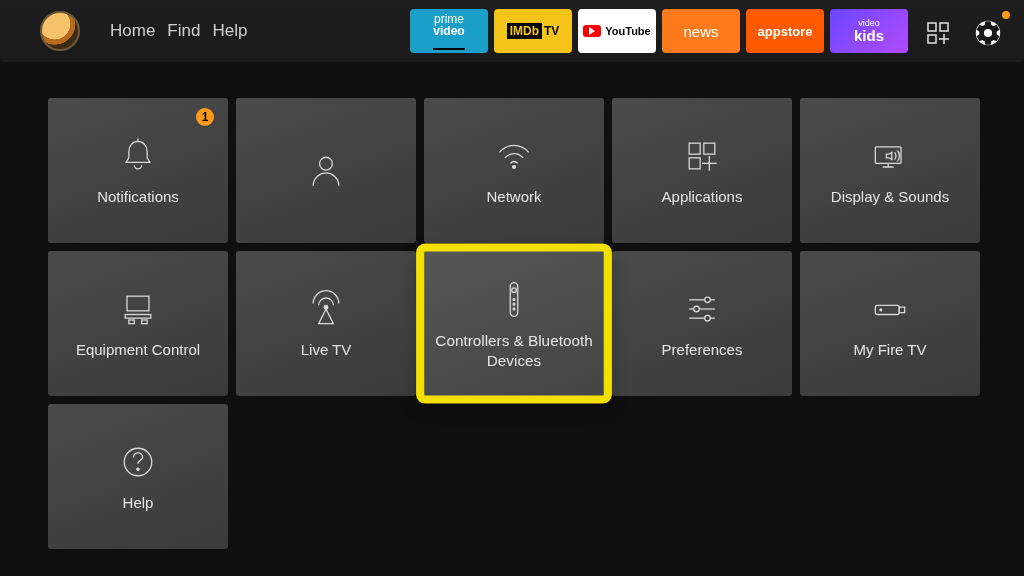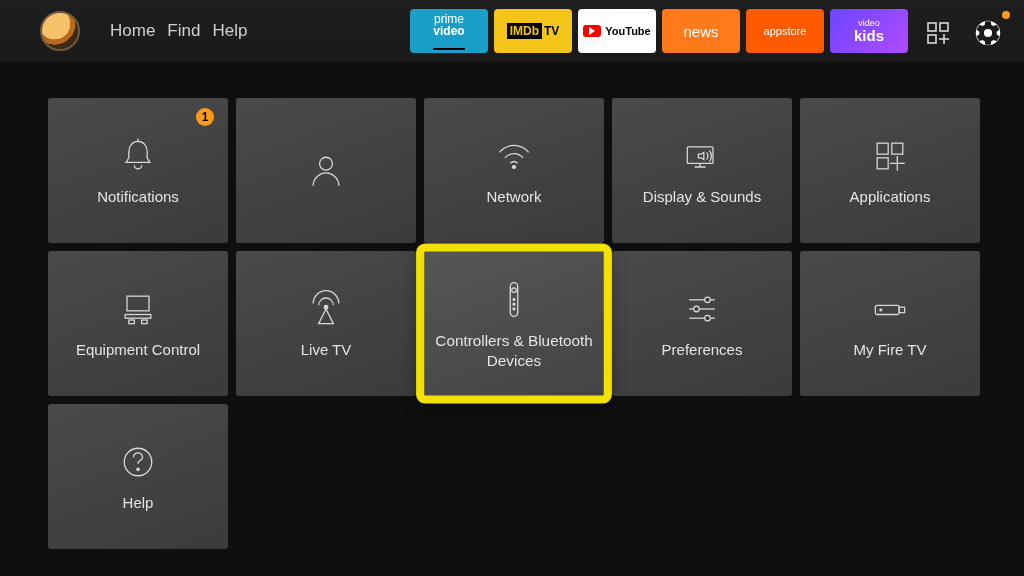--- a/index.html
+++ b/index.html
@@ -42,21 +42,21 @@
   }
   .app-tile.pv   { background: #1aa0c8; flex-direction: column; line-height: 1; }
   .app-tile.pv .pv1 { font-size: 12px; font-weight: 400; }
   .app-tile.pv .pv2 { font-size: 12px; font-weight: 700; border-bottom: 2px solid #000000; border-radius: 1px; padding-bottom: 11px;}
   .app-tile.imdb { background: #f4c518; color: #000; font-size: 12px; line-height: 1; }
   .app-tile.imdb b { background:#000;color:#f4c518;padding:1px 3px;border-radius:0; margin-right:2px;}
   .app-tile.yt   { background: #fff; color:#000; font-size: 11px; gap:4px;}
   .yt-play { width:18px;height:12px;background:#ff0000;border-radius:3px;position:relative;}
   .yt-play::after{content:"";position:absolute;left:6px;top:2px;border-left:6px solid #fff;border-top:4px solid transparent;border-bottom:4px solid transparent;}
   .app-tile.news { background: #ff7a1a; font-size: 15px; font-weight: 500; }
-  .app-tile.appstore { background: #ff5a00; font-size: 11px; font-weight: 400; }
+  .app-tile.appstore { background: #ff5a00; font-size: 13px; font-weight: 700; }
   .app-tile.kids { background: linear-gradient(135deg,#6b46ff,#b14bff); flex-direction:column; line-height:1;}
   .app-tile.kids .k1{font-size:9px;font-weight:400;}
   .app-tile.kids .k2{font-size:15px;font-weight:700;}
   .sq-btn {
     width: 40px; height: 40px; border-radius: 6px;
     display:flex;align-items:center;justify-content:center;
     cursor:pointer; margin-left: 4px;
   }
   .apps-glyph svg { width: 24px; height: 24px; }
   .gear-wrap { position: relative; }
@@ -174,36 +174,36 @@
   <div class="card">
     <svg viewBox="0 0 48 48">
       <path d="M8 20 c9-10 23-10 32 0 M14 26 c6-6 14-6 20 0 M20 32 c2.5-2.5 5.5-2.5 8 0"></path>
       <circle cx="24" cy="36" r="1.6" fill="#d8d8d8"></circle>
     </svg>
     <div class="label">Network</div>
   </div>
 
   <div class="card">
     <svg viewBox="0 0 48 48">
-      <rect x="8" y="14" width="28" height="18" rx="1"></rect>
-      <path d="M22 32 v4 M16 36 h12"></path>
-      <path d="M26 20 l-3 2 h-3 v4 h3 l3 2 z M29 20 c2 2 2 6 0 8 M32 18 c3 3 3 9 0 12"></path>
-    </svg>
-    <div class="label">Display &amp; Sounds</div>
-  </div>
-
-  <div class="card">
-    <svg viewBox="0 0 48 48">
       <rect x="10" y="10" width="12" height="12"></rect>
       <rect x="26" y="10" width="12" height="12"></rect>
       <rect x="10" y="26" width="12" height="12"></rect>
       <line x1="32" y1="24" x2="32" y2="40"></line>
         <line x1="24" y1="32" x2="40" y2="32"></line>
     </svg>
     <div class="label">Applications</div>
+  </div>
+
+  <div class="card">
+    <svg viewBox="0 0 48 48">
+      <rect x="8" y="14" width="28" height="18" rx="1"></rect>
+      <path d="M22 32 v4 M16 36 h12"></path>
+      <path d="M26 20 l-3 2 h-3 v4 h3 l3 2 z M29 20 c2 2 2 6 0 8 M32 18 c3 3 3 9 0 12"></path>
+    </svg>
+    <div class="label">Display &amp; Sounds</div>
   </div>
 
   <div class="card">
     <svg viewBox="0 0 48 48">
       <rect x="12" y="10" width="24" height="16"></rect>
       <rect x="10" y="30" width="28" height="4"></rect>
       <rect x="14" y="36" width="6" height="4"></rect>
         <rect x="28" y="36" width="6" height="4"></rect>
     </svg>
     <div class="label">Equipment Control</div>

